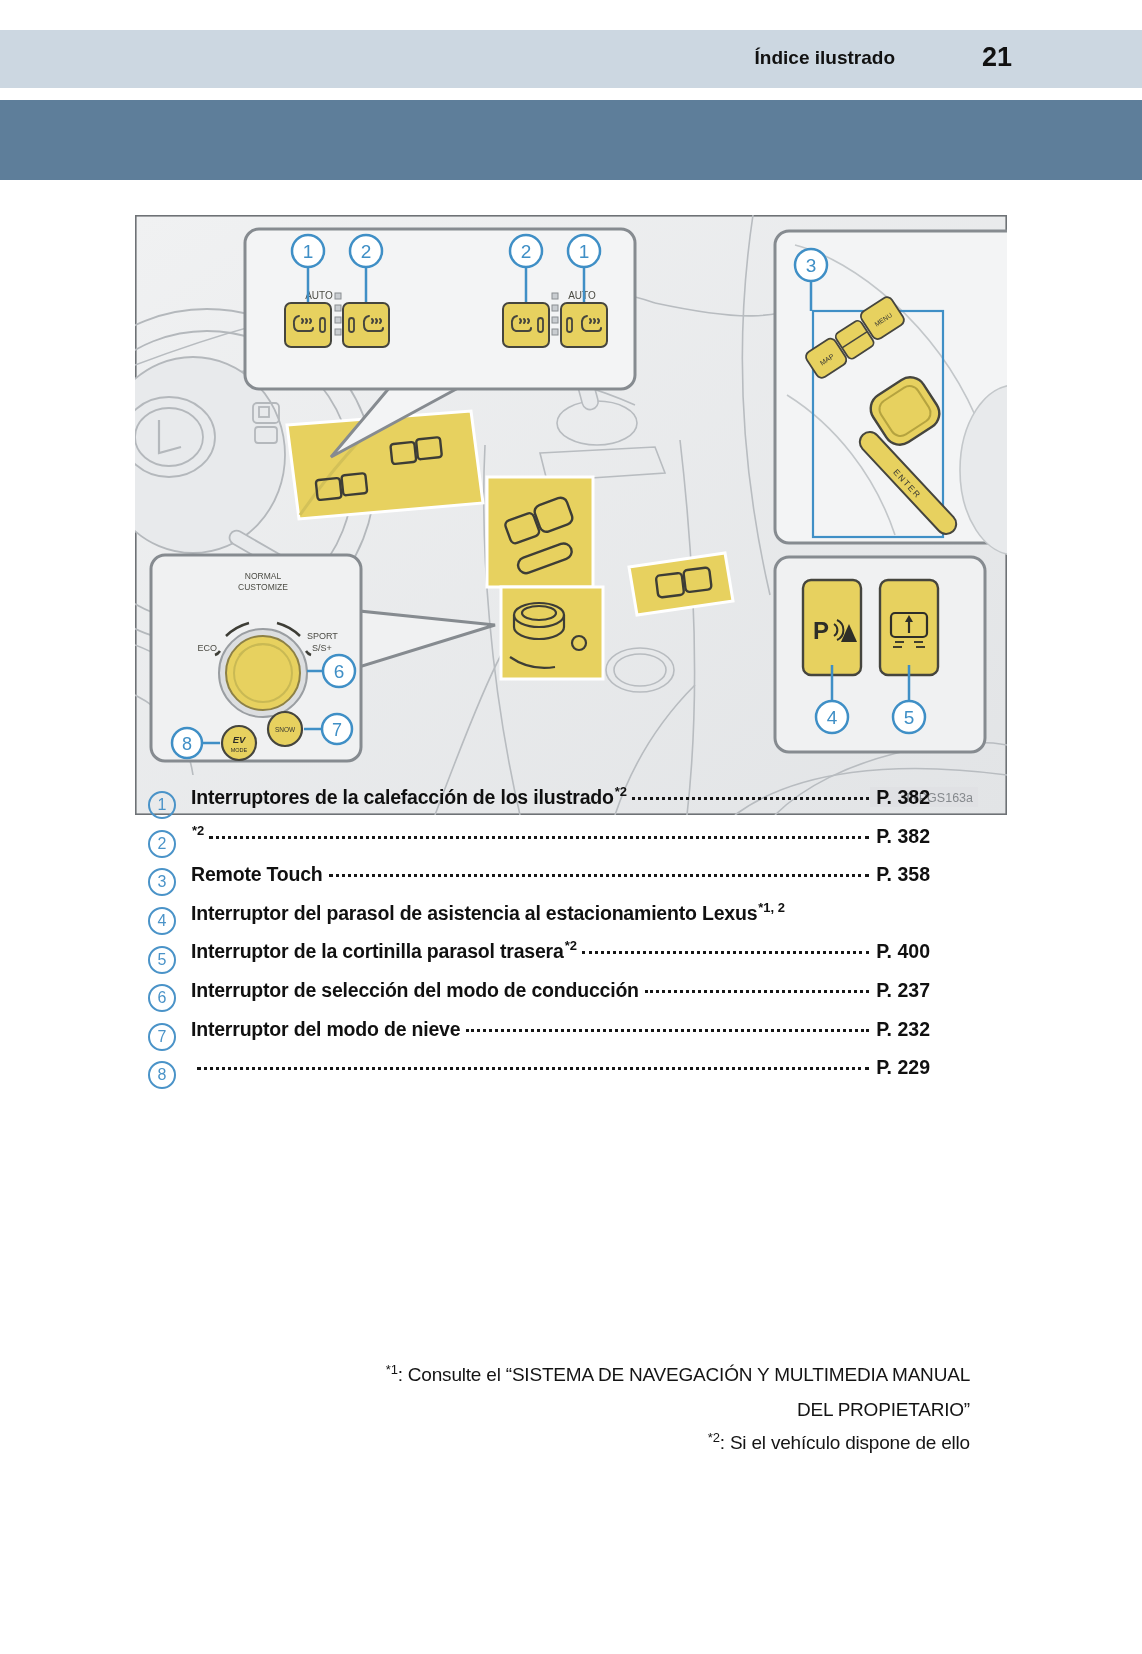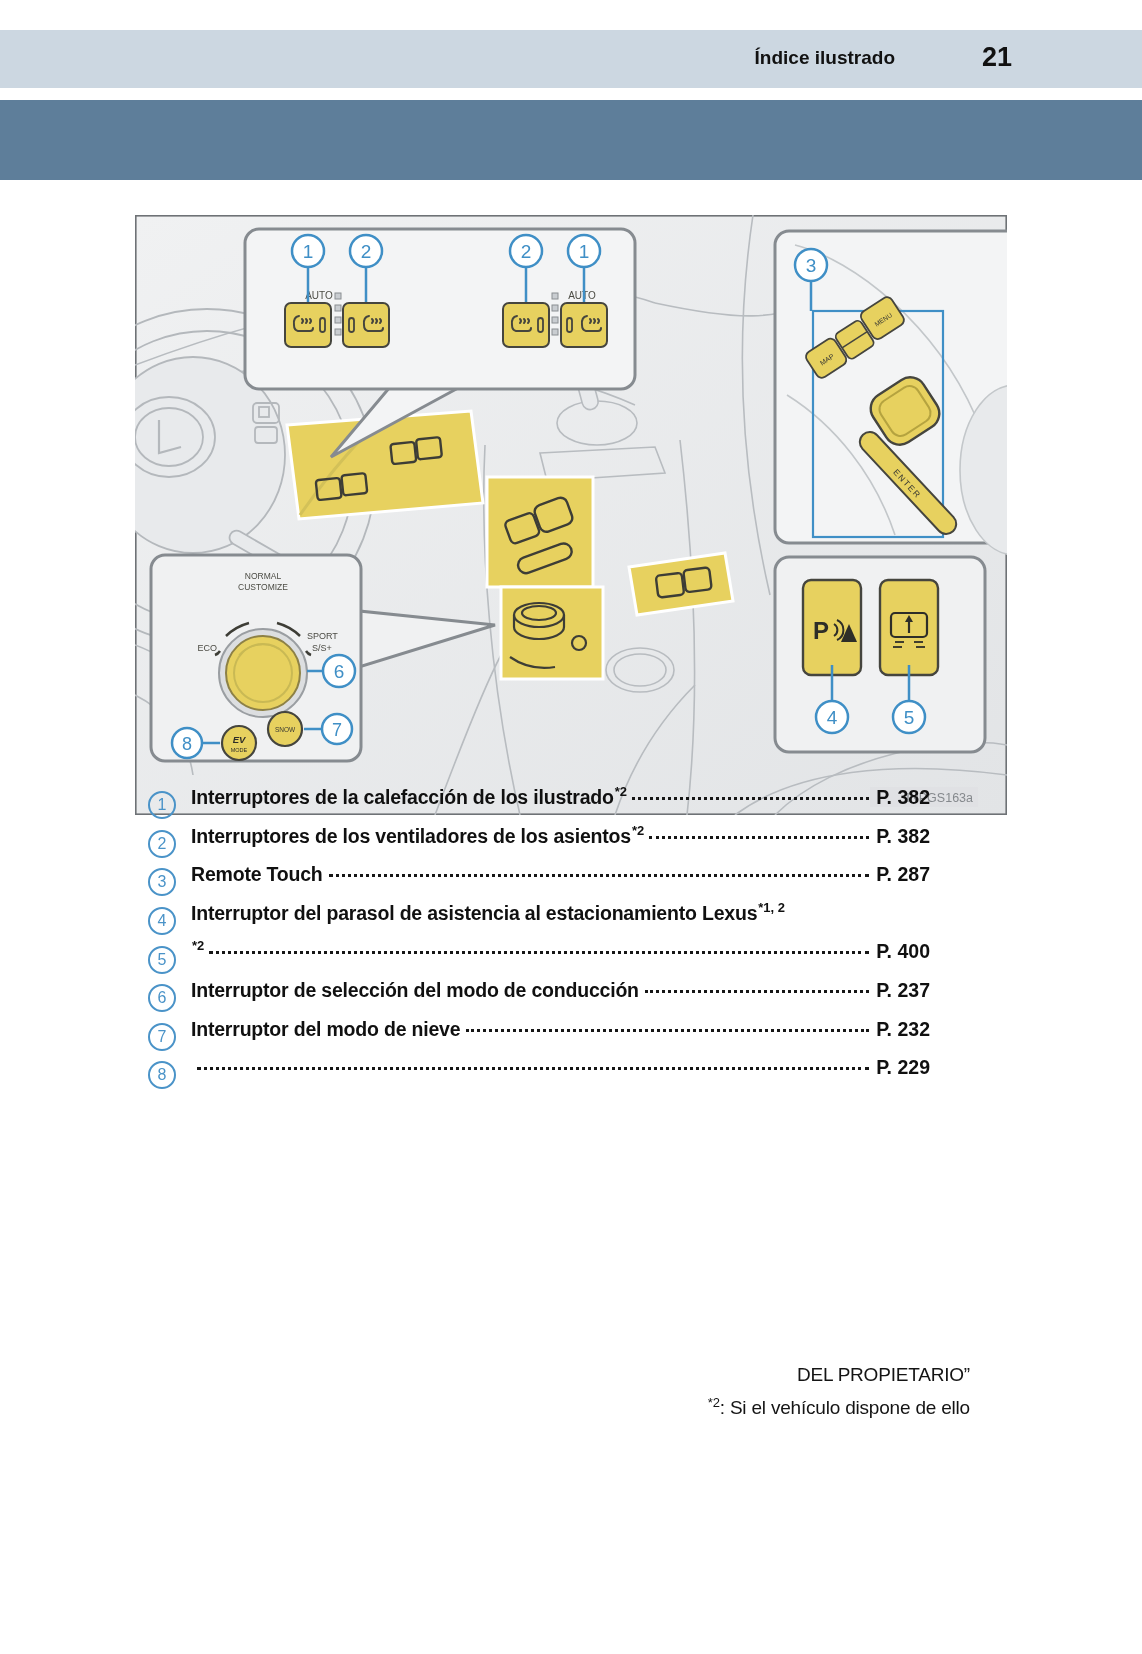--- a/index.html
+++ b/index.html
@@ -296,44 +296,44 @@
     <div class="idx-row">
       <span class="idx-num">1</span>
       <span class="idx-label">Interruptores de la calefacción de los ilustrado</span>
       <span class="idx-sup">*2</span>
       <span class="leader"></span>
       <span class="idx-page">P. 382</span>
     </div>
 
     <div class="idx-row">
       <span class="idx-num">2</span>
-      <span class="idx-label">Interruptores de los ventiladores de los asientos</span>
       <span class="idx-sup">*2</span>
       <span class="leader"></span>
       <span class="idx-page">P. 382</span>
     </div>
 
     <div class="idx-row">
       <span class="idx-num">3</span>
       <span class="idx-label">Remote Touch</span>
       <span class="idx-sup"></span>
       <span class="leader"></span>
-      <span class="idx-page">P. 287</span>
+      <span class="idx-page">P. 358</span>
     </div>
 
     <div class="idx-row no-page">
       <span class="idx-num">4</span>
       <span class="idx-label">Interruptor del parasol de asistencia al estacionamiento Lexus</span>
       <span class="idx-sup">*1, 2</span>
 
       <span class="idx-page"></span>
     </div>
 
     <div class="idx-row">
       <span class="idx-num">5</span>
+      <span class="idx-label">Interruptor de la cortinilla parasol trasera</span>
       <span class="idx-sup">*2 </span>
       <span class="leader"></span>
       <span class="idx-page">P. 400</span>
     </div>
 
     <div class="idx-row">
       <span class="idx-num">6</span>
       <span class="idx-label">Interruptor de selección del modo de conducción</span>
       <span class="idx-sup"></span>
       <span class="leader"></span>
@@ -351,17 +351,18 @@
     <div class="idx-row">
       <span class="idx-num">8</span>
       <span class="idx-sup"></span>
       <span class="leader"></span>
       <span class="idx-page">P. 229</span>
     </div>
 
   </div>
 
   <div class="footnotes">
+    <div><span class="fn-sup">*1</span><span>: Consulte el “SISTEMA DE NAVEGACIÓN Y MULTIMEDIA MANUAL</span></div>
     <div>DEL PROPIETARIO”</div>
     <div><span class="fn-sup">*2</span><span>: Si el vehículo dispone de ello</span></div>
   </div>
 
 </div>
 
 </body></html>

